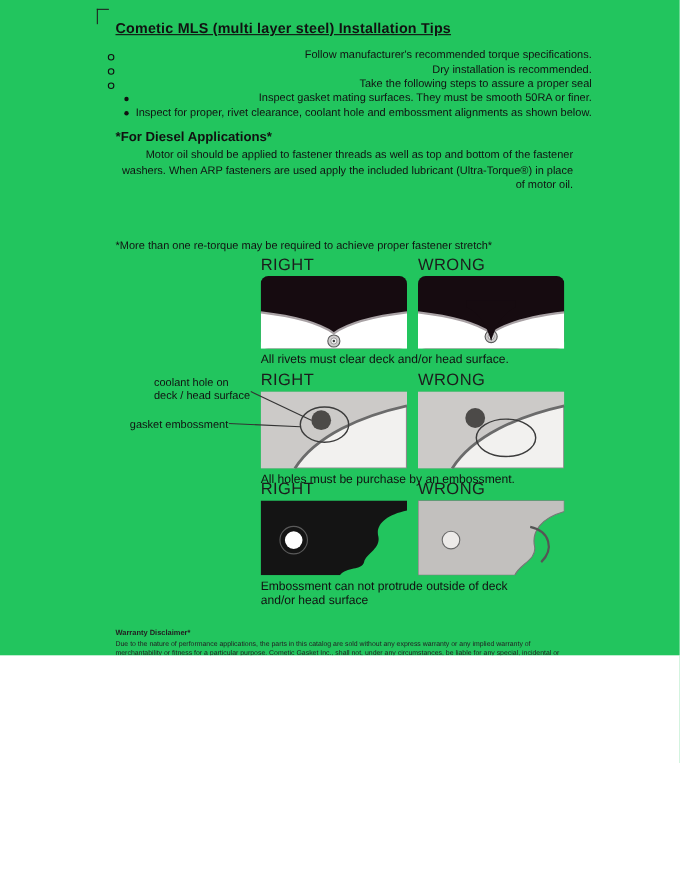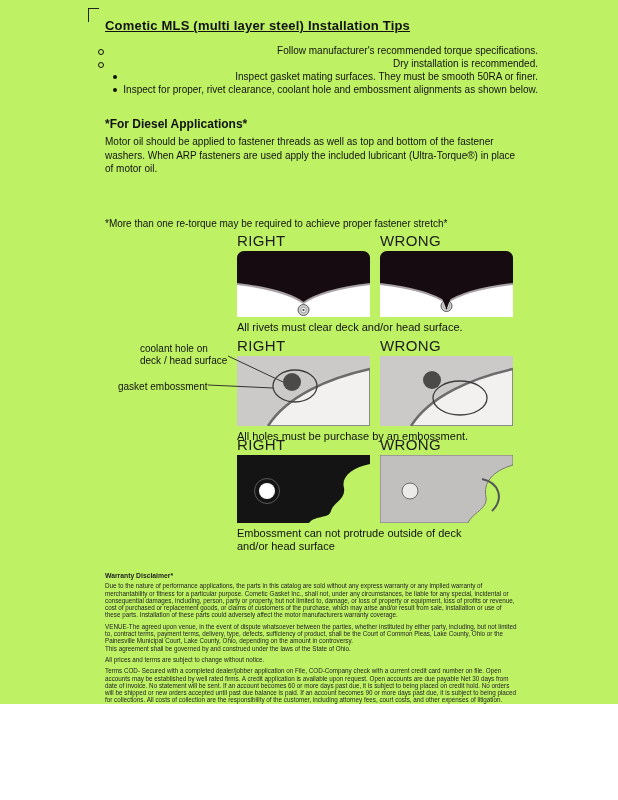--- a/index.html
+++ b/index.html
@@ -1,28 +1,28 @@
 <!DOCTYPE html>
 <html><head>
 <meta charset="utf-8">
 <style>
   * { margin:0; padding:0; box-sizing:border-box; }
   html,body { background:#ffffff; }
   body { font-family:"Liberation Sans","DejaVu Sans",sans-serif; color:#111; }
-  .page { position:relative; width:618px; height:704px; background:#bef264; overflow:hidden; margin:0 auto; }
+  .page { position:relative; width:618px; height:596px; background:#22c55e; overflow:hidden; margin:0 auto; }
   .corner-v { position:absolute; left:88px; top:8px; width:1px; height:14px; background:#222; }
   .corner-h { position:absolute; left:88px; top:8px; width:11px; height:1px; background:#222; }
   .title { position:absolute; left:105px; top:18px; font-size:13px; font-weight:bold; text-decoration:underline; letter-spacing:0.2px; white-space:nowrap; }
   .tips { position:absolute; left:108px; top:44px; width:430px; font-size:10px; line-height:13px;text-align:right; }
   .tip-item { position:relative; white-space:nowrap; }
   .tip-item::before { content:""; position:absolute; left:-10px; top:4.5px; width:4px; height:4px; border:1px solid #111; border-radius:50%; }
   .tip-sub { position:relative; margin-left:14px; white-space:nowrap; }
   .tip-sub::before { content:""; position:absolute; left:-9px; top:5px; width:4px; height:4px; background:#111; border-radius:50%; }
   .heading { position:absolute; left:105px; top:117px; font-size:12px; font-weight:bold; white-space:nowrap; }
-  .para { position:absolute; left:105px; width:416px; font-size:10px; line-height:13.5px; }
+  .para { position:absolute; left:105px; width:416px; font-size:10px; line-height:13.5px;text-align:right; }
   .p1 { top:135px; }
   .p2 { top:176px; }
   .note { position:absolute; left:105px; top:218px; font-size:10px; white-space:nowrap; }
   .diag-row { position:absolute; left:237px; width:276px; }
   .row1 { top:232px; } .row2 { top:337px; } .row3 { top:436px; }
   .dw { position:absolute; top:0; width:133px; font-size:15px; letter-spacing:0.4px; color:#1c1c1c; }
   .dw.l { left:0; } .dw.r { left:143px; }
   .dpanel { position:absolute; top:19px; width:133px; line-height:0; }
   .dpanel.l { left:0; } .dpanel.r { left:143px; }
   .dcaption { position:absolute; left:0; font-size:11px; white-space:nowrap; line-height:13px; }
@@ -44,20 +44,21 @@
 <div class="page">
 
   <div class="corner-v"></div>
   <div class="corner-h"></div>
 
   <h1 class="title">Cometic MLS (multi layer steel) Installation Tips</h1>
 
   <div class="tips">
     <div class="tip-item">Follow manufacturer's recommended torque specifications.</div>
     <div class="tip-item">Dry installation is recommended.</div>
+    <div class="tip-item">Take the following steps to assure a proper seal</div>
     <div class="tip-sub">Inspect gasket mating surfaces.  They must be smooth 50RA or finer.</div>
     <div class="tip-sub">Inspect for proper, rivet clearance, coolant hole and embossment alignments as shown below.</div>
   </div>
 
   <h2 class="heading">*For Diesel Applications*</h2>
   <p class="para p1">Motor oil should be applied to fastener threads as well as top and bottom of the fastener washers. When ARP fasteners are used apply the included lubricant (Ultra-Torque®) in place of motor oil.</p>
   <p class="note">*More than one re-torque may be required to achieve proper fastener stretch*</p>
 
   <section class="diag-row row1">
     <div class="dw l">RIGHT</div>

